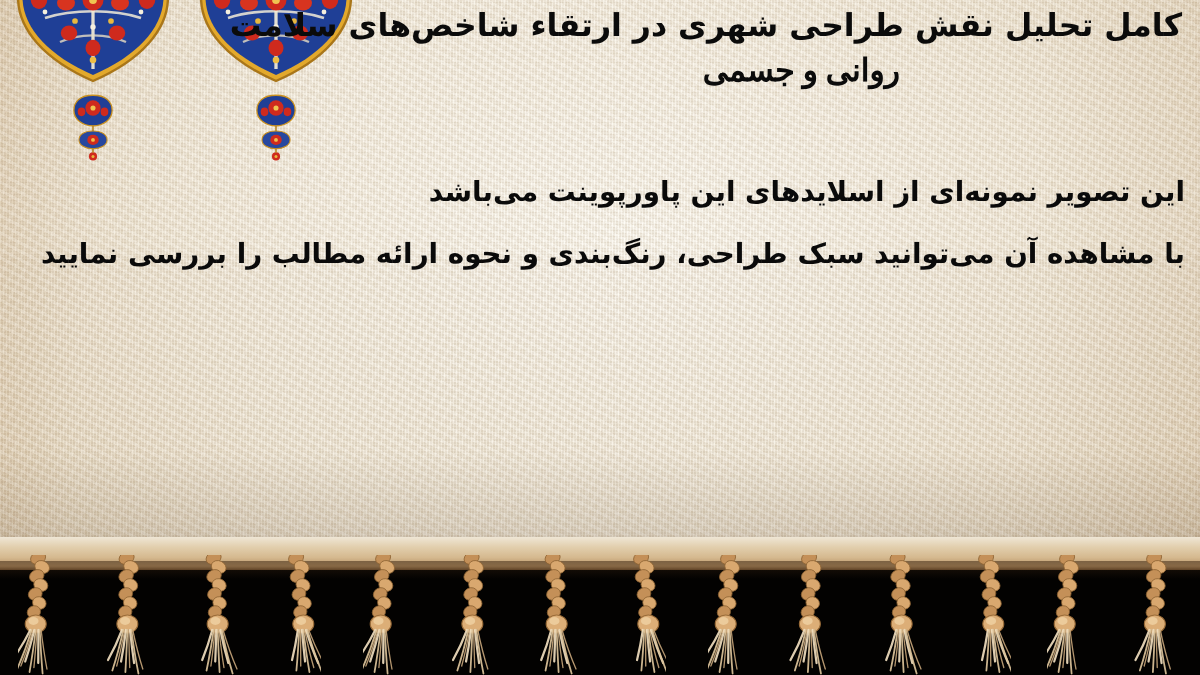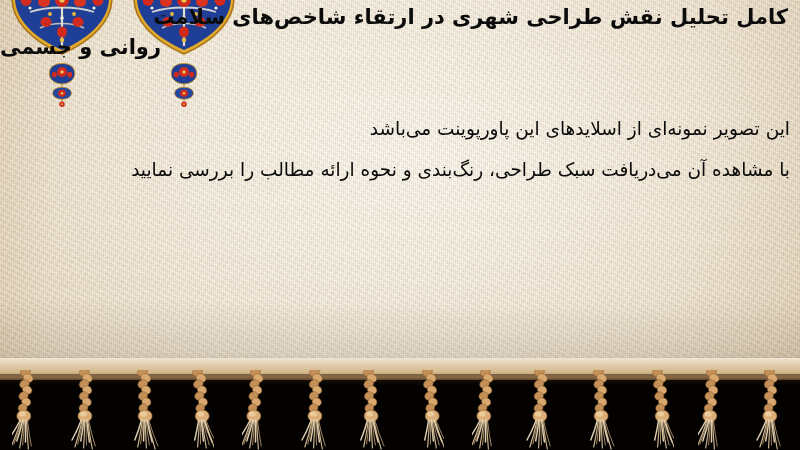--- a/index.html
+++ b/index.html
@@ -92,34 +92,34 @@
     font-family: "DejaVu Sans", sans-serif;
     font-size: 21px;
     font-weight: bold;
     color: #0b0b0b;
     line-height: 30px;
     letter-spacing: -0.2px;
     white-space: nowrap;
     padding-right: 6px;
   }
   .title-line.l1 { padding-right: 0; text-align: right; padding-left: 14px; }
-  .title-line.l2 { text-align: left; padding-right: 188px; }
+  .title-line.l2 { text-align: right; padding-right: 188px; font-family: Liberation Serif, serif; }
 
   .body-block {
     position: absolute;
     right: 10px;
     top: 108px;
     width: 782px;
     direction: rtl;
     text-align: right;
   }
   .body-line {
     font-family: "DejaVu Sans", sans-serif;
     font-size: 18.5px;
-    font-weight: normal;
+    font-weight: bold;
     color: #0a0a0a;
     line-height: 41px;
     white-space: nowrap;
   }
 
   
   .fringe-band {
     position: absolute;
     left: 0;
     top: 358px;
@@ -253,21 +253,21 @@
     </svg>
   </div>
 
   <div class="title-block">
     <div class="title-line l1">کامل تحلیل نقش طراحی شهری در ارتقاء شاخص‌های سلامت</div>
     <div class="title-line l2">روانی و جسمی</div>
   </div>
 
   <div class="body-block">
     <div class="body-line">این تصویر نمونه‌ای از اسلایدهای این پاورپوینت می‌باشد</div>
-    <div class="body-line">با مشاهده آن می‌دریافت سبک طراحی، رنگ‌بندی و نحوه ارائه مطالب را بررسی نمایید</div>
+    <div class="body-line">با مشاهده آن می‌توانید سبک طراحی، رنگ‌بندی و نحوه ارائه مطالب را بررسی نمایید</div>
   </div>
 
   <div class="fringe-band">
     <div class="selvedge"></div>
     <div class="selvedge-shadow"></div>
     <div class="tassel-row" id="tassel-row">
         <div class="tassel" style="left: 12.0714px;"><svg width="30" height="80" viewBox="0 0 30 80">
             <ellipse cx="13.4" cy="2.0" rx="5.2" ry="4.1" transform="rotate(-26 13.4 2.0)" fill="#c49058" stroke="#8d6334" stroke-width="0.5"></ellipse>
             <ellipse cx="16.1" cy="8.0" rx="5.1" ry="4.1" transform="rotate(26 16.1 8.0)" fill="#d9a86f" stroke="#8d6334" stroke-width="0.5"></ellipse>
             <ellipse cx="12.5" cy="14.0" rx="5.0" ry="4.1" transform="rotate(-26 12.5 14.0)" fill="#c49058" stroke="#8d6334" stroke-width="0.5"></ellipse>

